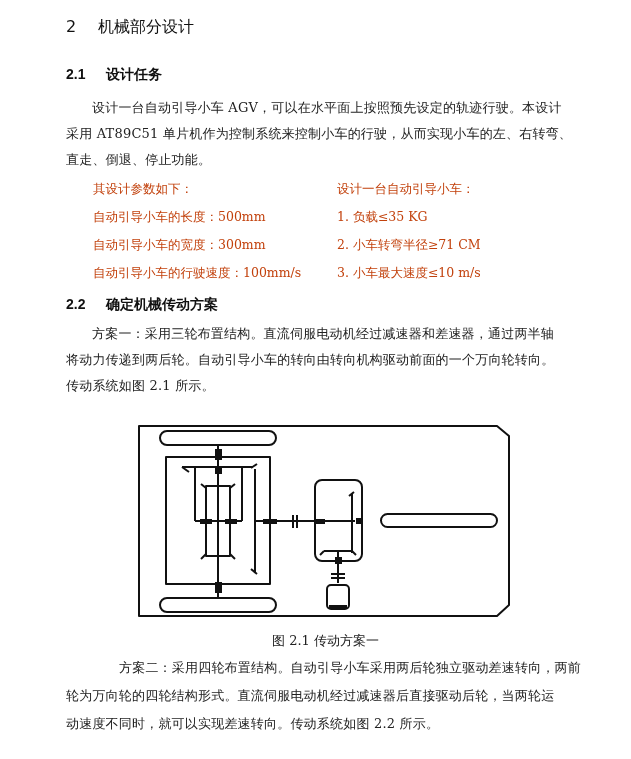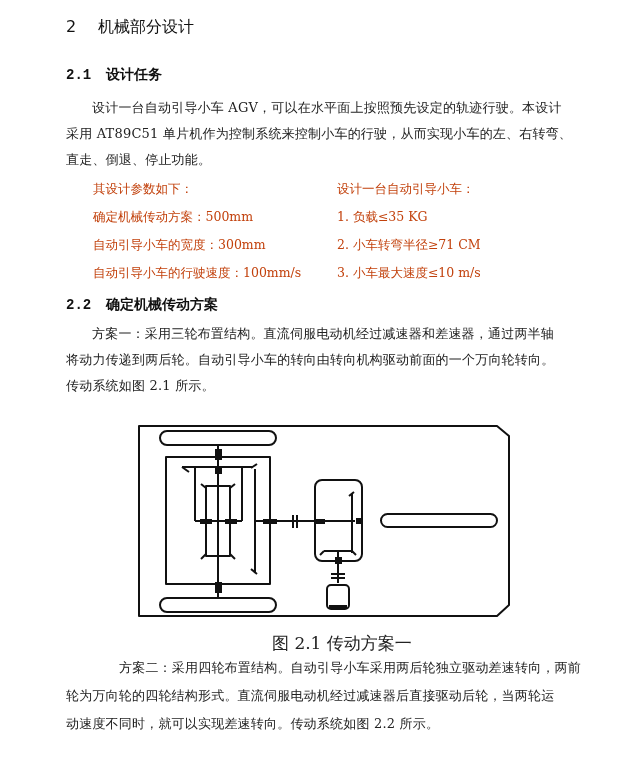--- a/index.html
+++ b/index.html
@@ -7,49 +7,49 @@
       width: 631px; height: 759px; position: relative; overflow: hidden;
       font-family: "DejaVu Serif", "Liberation Serif", serif;
       color: #1a1a1a;
     }
     .abs { position: absolute; white-space: nowrap; }
     .h1 {
       font-family: "DejaVu Sans", "Liberation Sans", sans-serif;
       font-weight: normal; font-size: 16px; color: #111;
     }
     .h2 {
-      font-family: Liberation Mono, monospace;
+      font-family: Liberation Sans, sans-serif;
       font-weight: bold; font-size: 14px; color: #111;
     }
     .num { display: inline-block; }
     .h1 .num { width: 32px; }
     .h2 .num { width: 40px; }
     .p { font-size: 13px; line-height: 24px; letter-spacing: 0.2px; color: #222; }
     .param { font-size: 12.5px; color: #c2410c; }
-    .caption { font-size: 17px; color: #222; }
+    .caption { font-size: 13px; color: #222; }
     svg { position: absolute; }
   </style>
 </head>
 <body>
 
 <div class="abs h1" style="left:66px; top:17px;">
   <span class="num">2</span><span>机械部分设计</span>
 </div>
 
 <div class="abs h2" style="left:66px; top:66px;">
   <span class="num">2.1</span><span>设计任务</span>
 </div>
 
 <div class="abs p" style="left:92px; top:96px;">设计一台自动引导小车 AGV，可以在水平面上按照预先设定的轨迹行驶。本设计</div>
 <div class="abs p" style="left:66px; top:122px;">采用 AT89C51 单片机作为控制系统来控制小车的行驶，从而实现小车的左、右转弯、</div>
 <div class="abs p" style="left:66px; top:148px;">直走、倒退、停止功能。</div>
 
 <div>
   <div class="abs param" style="left:93px; top:181px;">其设计参数如下：</div>
-  <div class="abs param" style="left:93px; top:209px;">确定机械传动方案：500mm</div>
+  <div class="abs param" style="left:93px; top:209px;">自动引导小车的长度：500mm</div>
   <div class="abs param" style="left:93px; top:237px;">自动引导小车的宽度：300mm</div>
   <div class="abs param" style="left:93px; top:265px;">自动引导小车的行驶速度：100mm/s</div>
 </div>
 <div>
   <div class="abs param" style="left:337px; top:181px;">设计一台自动引导小车：</div>
   <div class="abs param" style="left:337px; top:209px;">1. 负载≤35 KG</div>
   <div class="abs param" style="left:337px; top:237px;">2. 小车转弯半径≥71 CM</div>
   <div class="abs param" style="left:337px; top:265px;">3. 小车最大速度≤10 m/s</div>
 </div>
 

